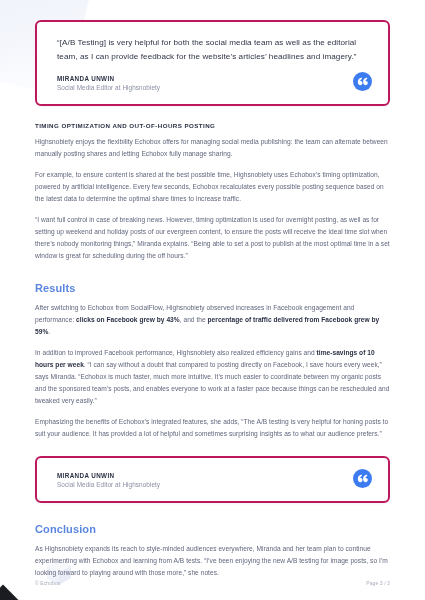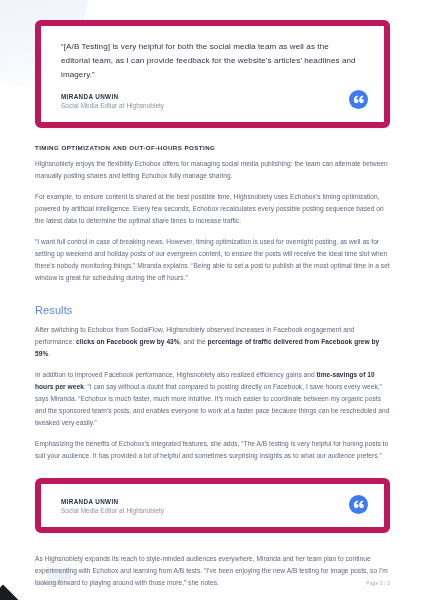--- a/index.html
+++ b/index.html
@@ -57,21 +57,21 @@
     left: 0;
     top: 0;
     width: 425px;
   }
 
   
   .quote-card {
     position: relative;
     margin: 0 35px;
     background: #ffffff;
-    border: 6px solid #be185d;
+    border: 2px solid #be185d;
     border-radius: 6px;
     box-shadow: 0 1px 3px rgba(40, 50, 90, 0.06);
     padding: 14px 20px 13px 20px;
     box-sizing: border-box;
   }
   .quote-text {
     font-size: 8.1px;
     line-height: 1.75;
     color: #2f3446;
     letter-spacing: 0.01em;
@@ -113,21 +113,21 @@
     font-size: 6.2px;
     font-weight: bold;
     letter-spacing: 0.07em;
     color: #2b3145;
     text-transform: uppercase;
     margin: 0 0 7px 0;
   }
   .section-heading {
     font-size: 11px;
     color: #5b86e0;
-    font-weight: normal;
+    font-weight: bold;
     letter-spacing: 0.01em;
     margin: 0 0 8px 0;
   }
   p.para {
     font-size: 6.6px;
     line-height: 1.82;
     color: #60667c;
     margin: 0 0 9px 0;
     letter-spacing: 0.005em;
   }
@@ -216,20 +216,21 @@
       <div class="quote-badge">
         <svg width="11" height="9" viewBox="0 0 11 9" aria-hidden="true">
           <path d="M4.3 0.6C2.3 1.2 0.8 2.8 0.8 4.9c0 1.9 1.1 3.3 2.6 3.3 1.2 0 2.1-0.9 2.1-2.1 0-1.1-0.8-2-1.9-2-0.2 0-0.4 0-0.5 0.1 0.2-1 1-1.9 2-2.4L4.3 0.6zM9.6 0.6C7.6 1.2 6.1 2.8 6.1 4.9c0 1.9 1.1 3.3 2.6 3.3 1.2 0 2.1-0.9 2.1-2.1 0-1.1-0.8-2-1.9-2-0.2 0-0.4 0-0.5 0.1 0.2-1 1-1.9 2-2.4L9.6 0.6z" fill="#ffffff"></path>
         </svg>
       </div>
     </div>
 
     <div class="sp-20"></div>
 
     <div class="body-block">
+      <h2 class="section-heading">Conclusion</h2>
       <p class="para">As Highsnobiety expands its reach to style-minded audiences everywhere, Miranda and her team plan to continue experimenting with Echobox and learning from A/B tests. “I’ve been enjoying the new A/B testing for image posts, so I’m looking forward to playing around with those more,” she notes.</p>
 
     </div>
 
   </div>
 
   <div class="footer">
     <span class="footer-left">© Echobox</span>
     <span class="footer-right">Page 3 / 3</span>
   </div>

